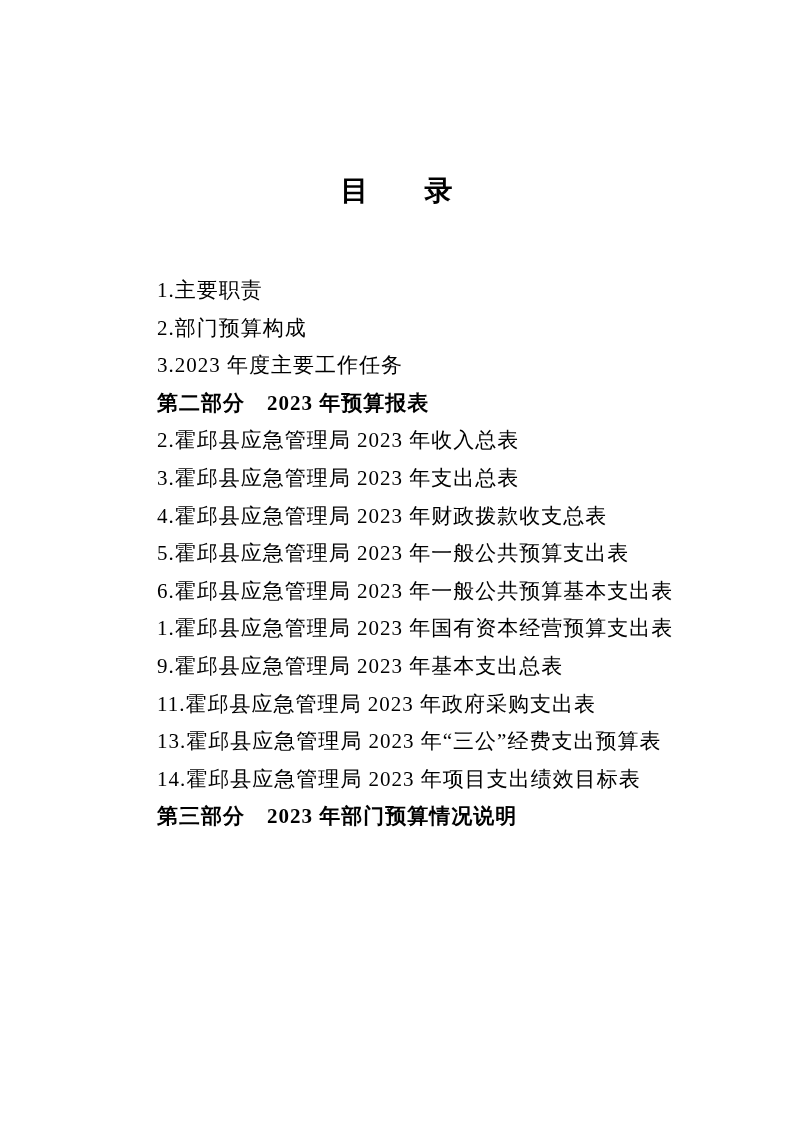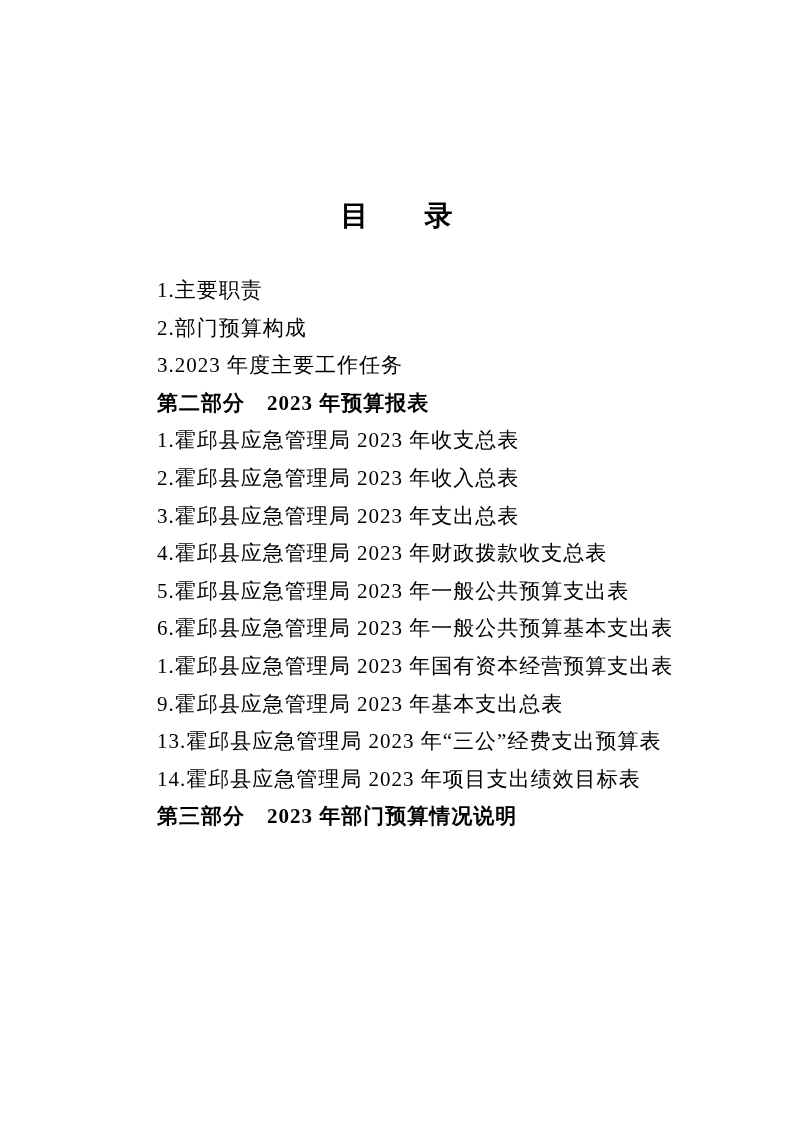--- a/index.html
+++ b/index.html
@@ -11,21 +11,21 @@
     position: relative;
     width: 793px;
     height: 1122px;
     background: #ffffff;
     overflow: hidden;
     font-family: "Liberation Serif", "DejaVu Serif", serif;
     color: #000000;
   }
   .doc-title {
     position: absolute;
-    top: 198px;
+    top: 173px;
     left: 0;
     width: 100%;
     margin: 0;
     text-align: center;
     font-size: 28px;
     line-height: 36px;
     font-weight: bold;
     white-space: pre;
   }
   .toc {
@@ -53,28 +53,28 @@
 
   <div class="toc">
 
 
     <div class="toc-line">1.主要职责</div>
     <div class="toc-line">2.部门预算构成</div>
     <div class="toc-line">3.2023 年度主要工作任务</div>
 
     <div class="toc-line toc-heading">第二部分　2023 年预算报表</div>
 
-    <div class="toc-line">1.霍邱县应急管理局 2023 年收支总表</div>
     <div class="toc-line">2.霍邱县应急管理局 2023 年收入总表</div>
     <div class="toc-line">3.霍邱县应急管理局 2023 年支出总表</div>
     <div class="toc-line">4.霍邱县应急管理局 2023 年财政拨款收支总表</div>
     <div class="toc-line">5.霍邱县应急管理局 2023 年一般公共预算支出表</div>
     <div class="toc-line">6.霍邱县应急管理局 2023 年一般公共预算基本支出表</div>
     <div class="toc-line">1.霍邱县应急管理局 2023 年国有资本经营预算支出表</div>
     <div class="toc-line">9.霍邱县应急管理局 2023 年基本支出总表</div>
+    <div class="toc-line">11.霍邱县应急管理局 2023 年政府采购支出表</div>
     <div class="toc-line">13.霍邱县应急管理局 2023 年“三公”经费支出预算表</div>
     <div class="toc-line">14.霍邱县应急管理局 2023 年项目支出绩效目标表</div>
 
     <div class="toc-line toc-heading">第三部分　2023 年部门预算情况说明</div>
 
   </div>
 
 </div>
 
 </body></html>

